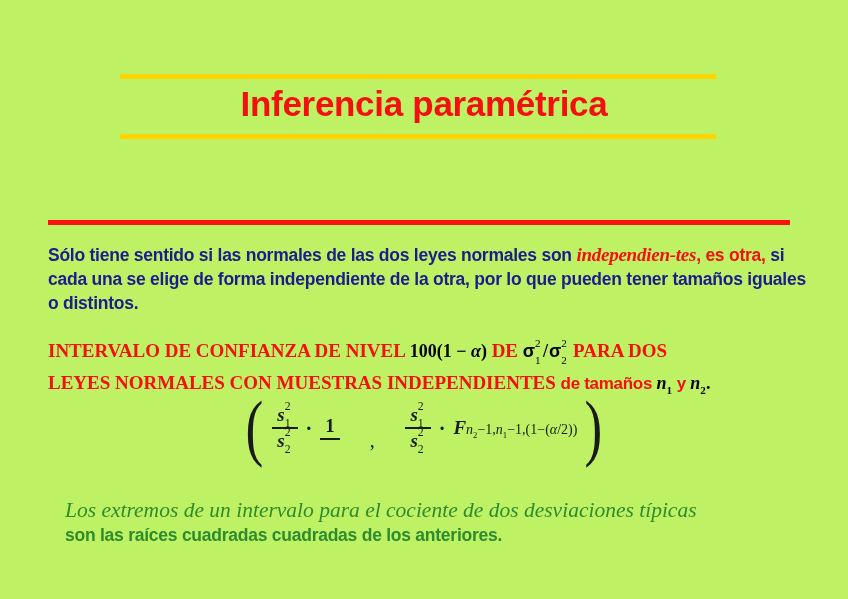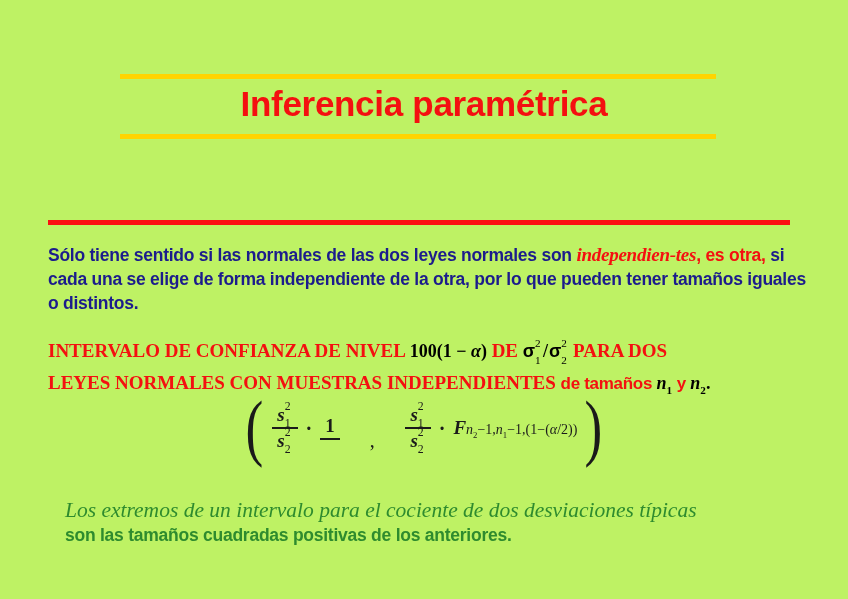--- a/index.html
+++ b/index.html
@@ -308,16 +308,16 @@
     <span class="fterm">
         <span class="fsym">F</span>
         <span class="fsub"><span class="mi">n</span><sub class="sm">2</sub>−1,<span class="mi">n</span><sub class="sm">1</sub>−1,(1−(<span class="mi">α</span>/2))</span>
       </span>
 
     <span class="paren right">)</span>
   </div>
 
   <div class="closing">
     <div class="l1">Los extremos de un intervalo para el cociente de dos desviaciones típicas</div>
-    <div class="l2">son las tamaños cuadradas positivas de los anteriores.</div>
+    <div class="l2">son las raíces cuadradas cuadradas de los anteriores.</div>
   </div>
 
 </div>
 
 </body></html>

